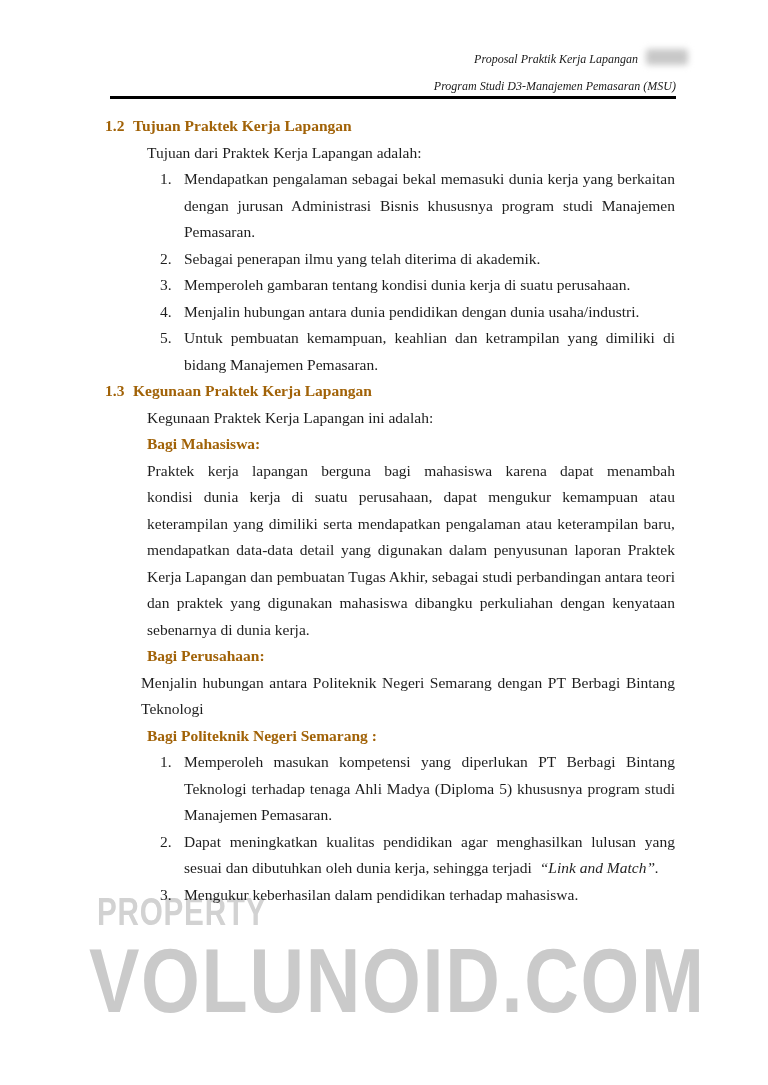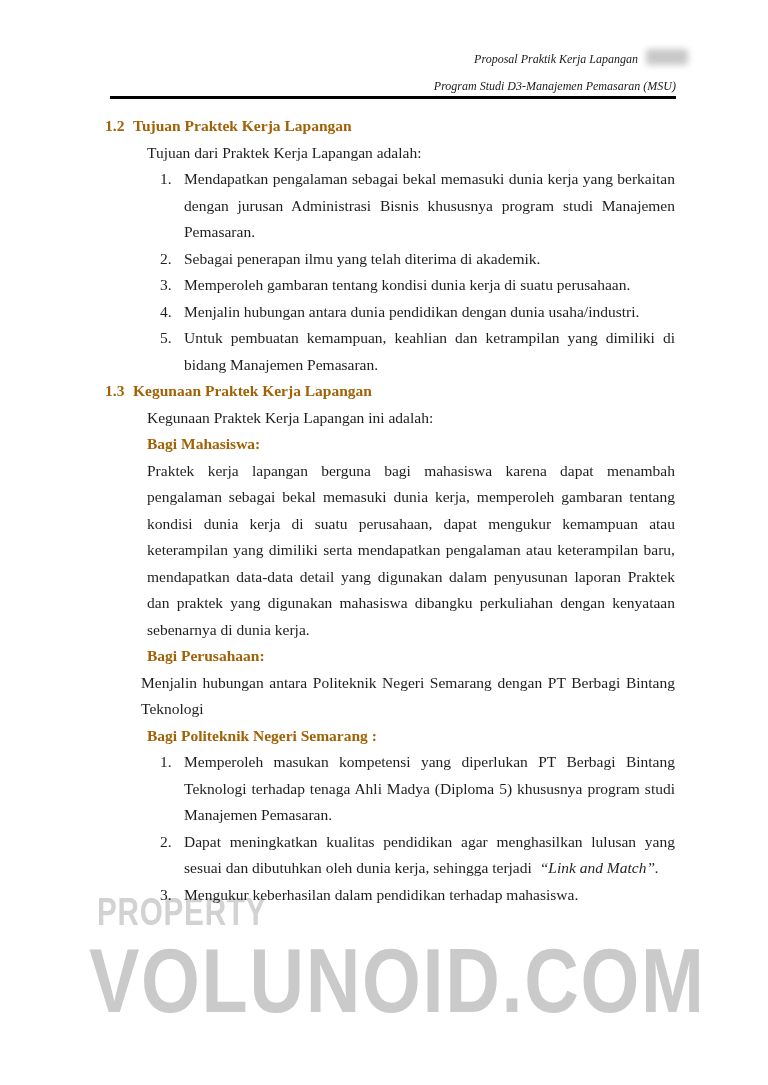--- a/index.html
+++ b/index.html
@@ -98,24 +98,24 @@
           <div class="ln">bidang Manajemen Pemasaran.</div>
         </div>
       </div>
 
       <div class="ln b"><span class="secnum">1.3</span><span>Kegunaan Praktek Kerja Lapangan</span></div>
       <div class="ln ind">Kegunaan Praktek Kerja Lapangan ini adalah:</div>
 
       <div class="ln ind b">Bagi Mahasiswa:</div>
       <div class="ind">
         <div class="ln st">Praktek kerja lapangan berguna bagi mahasiswa karena dapat menambah</div>
-        <div class="ln st">pengalaman sebagai bekal memasuki dunia kerja, memperoleh gambaran tentang</div>
         <div class="ln st">kondisi dunia kerja di suatu perusahaan, dapat mengukur kemampuan atau</div>
         <div class="ln st">keterampilan yang dimiliki serta mendapatkan pengalaman atau keterampilan baru,</div>
         <div class="ln st">mendapatkan data-data detail yang digunakan dalam penyusunan laporan Praktek</div>
+        <div class="ln st">Kerja Lapangan dan pembuatan Tugas Akhir, sebagai studi perbandingan antara teori</div>
         <div class="ln st">dan praktek yang digunakan mahasiswa dibangku perkuliahan dengan kenyataan</div>
         <div class="ln">sebenarnya di dunia kerja.</div>
       </div>
 
       <div class="ln ind b">Bagi Perusahaan:</div>
       <div style="margin-left:36px;">
         <div class="ln st">Menjalin hubungan antara Politeknik Negeri Semarang dengan PT Berbagi Bintang</div>
         <div class="ln">Teknologi</div>
       </div>
 

